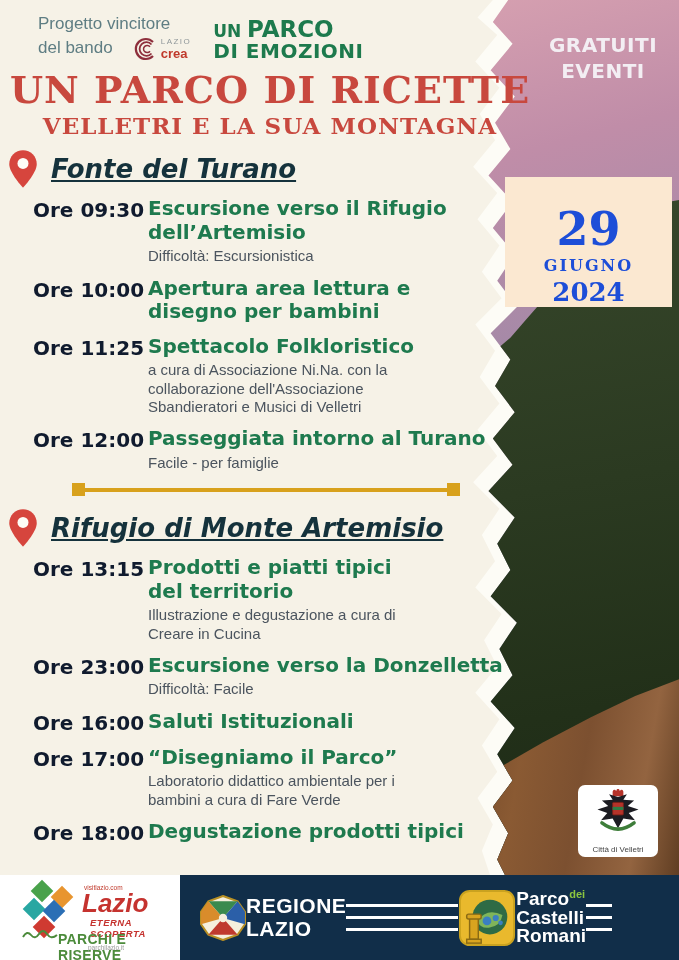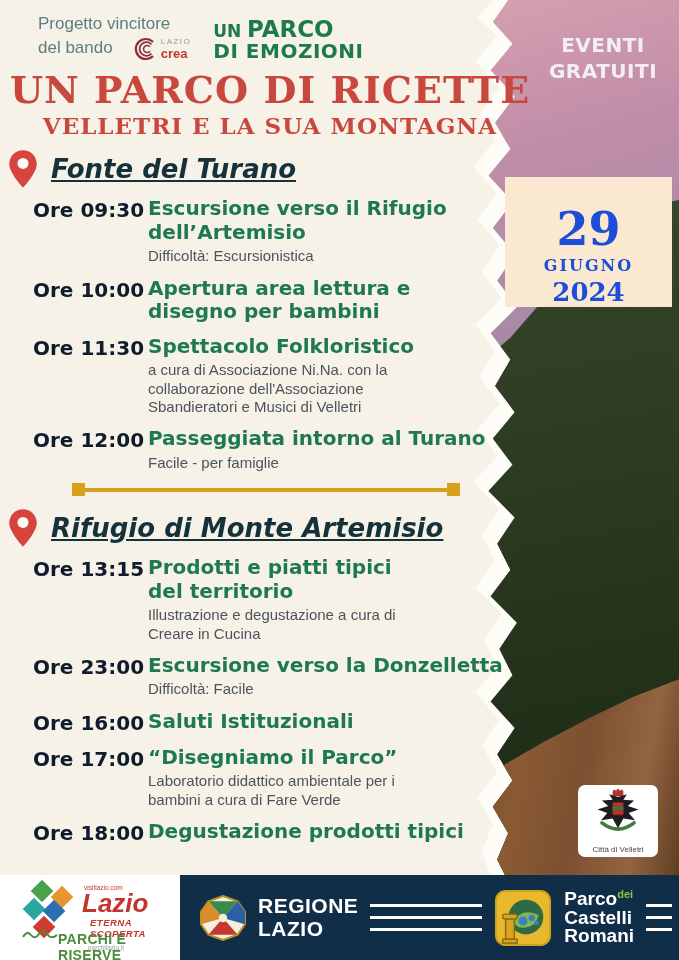--- a/index.html
+++ b/index.html
@@ -68,21 +68,21 @@
   .ev-desc:empty{display:none;}
 
   .divider{position:relative;height:13px;width:388px;margin:10px 0 12px 64px;}
   .divider .bar{position:absolute;left:4px;right:4px;top:4.5px;height:4.5px;background:#d8a11c;}
   .divider .sq{position:absolute;width:13px;height:13px;background:#d8a11c;top:0;}
   .divider .sq.l{left:0;} .divider .sq.r{right:0;}
 
   
   .footer{position:absolute;left:0;right:0;bottom:0;height:85px;display:flex;z-index:2;}
   .footer-left{width:180px;flex:0 0 180px;background:#ffffff;position:relative;}
-  .footer-bar{flex:1;background:#112e49;display:flex;align-items:center;gap:12px;
+  .footer-bar{flex:1;background:#112e49;display:flex;align-items:center;
     padding-left:20px;overflow:hidden;}
   .regione-text{color:#fff;font-size:21px;font-weight:bold;line-height:1.05;letter-spacing:.5px;}
   .rule-group{display:flex;flex-direction:column;gap:9px;}
   .rule-group span{display:block;height:3px;background:#fff;}
   .rules-wide span{width:112px;} .rules-narrow span{width:26px;}
   .parco-text{color:#fff;font-size:19px;font-weight:bold;line-height:.98;}
   .parco-text .dei{color:#8cc63f;font-size:11px;vertical-align:super;}
 
   
   .les{position:absolute;left:22px;top:6px;width:152px;height:74px;}
@@ -107,22 +107,22 @@
 
 <div class="poster">
 
   <div class="photo-wrap">
     <div class="torn-white"></div>
     <div class="photo">
       <div class="mountain"></div>
       <div class="fields"></div>
     </div>
     <div class="free-events">
+      <div>GRATUITI</div>
       <div>EVENTI</div>
-      <div>GRATUITI</div>
     </div>
     <div class="date-badge">
       <div class="date-day">29</div>
       <div class="date-month">GIUGNO</div>
       <div class="date-year">2024</div>
     </div>
     <div class="velletri-box">
       <svg width="50" height="50" viewBox="0 0 56 56">
         <rect x="22" y="2" width="12" height="6" rx="1" fill="#b5332a"></rect>
         <circle cx="24" cy="2.5" r="1.6" fill="#b5332a"></circle>
@@ -189,21 +189,21 @@
       </div>
       <div class="event-row">
         <div class="ev-time">Ore 10:00</div>
         <div class="ev-body">
           <div class="ev-title">Apertura area lettura e
 disegno per bambini</div>
 
         </div>
       </div>
       <div class="event-row">
-        <div class="ev-time">Ore 11:30</div>
+        <div class="ev-time">Ore 11:25</div>
         <div class="ev-body">
           <div class="ev-title">Spettacolo Folkloristico</div>
           <div class="ev-desc">a cura di Associazione Ni.Na. con la
 collaborazione dell'Associazione
 Sbandieratori e Musici di Velletri</div>
         </div>
       </div>
       <div class="event-row">
         <div class="ev-time">Ore 12:00</div>
         <div class="ev-body">

